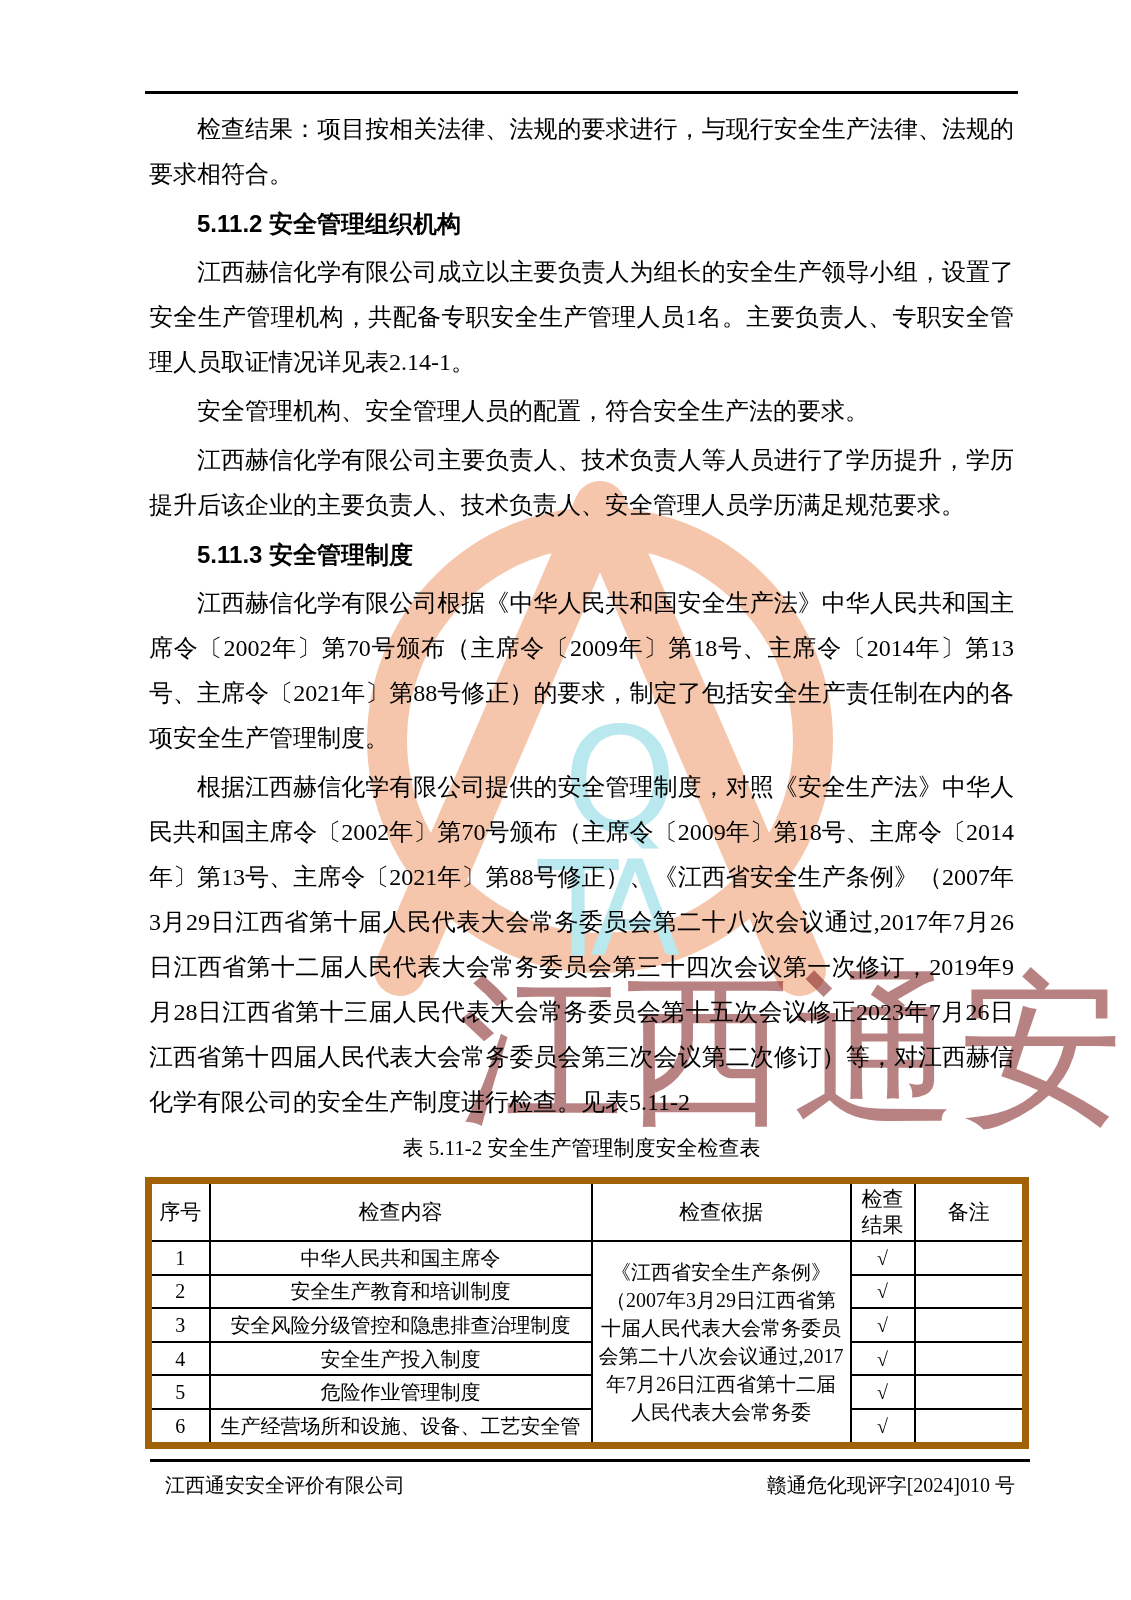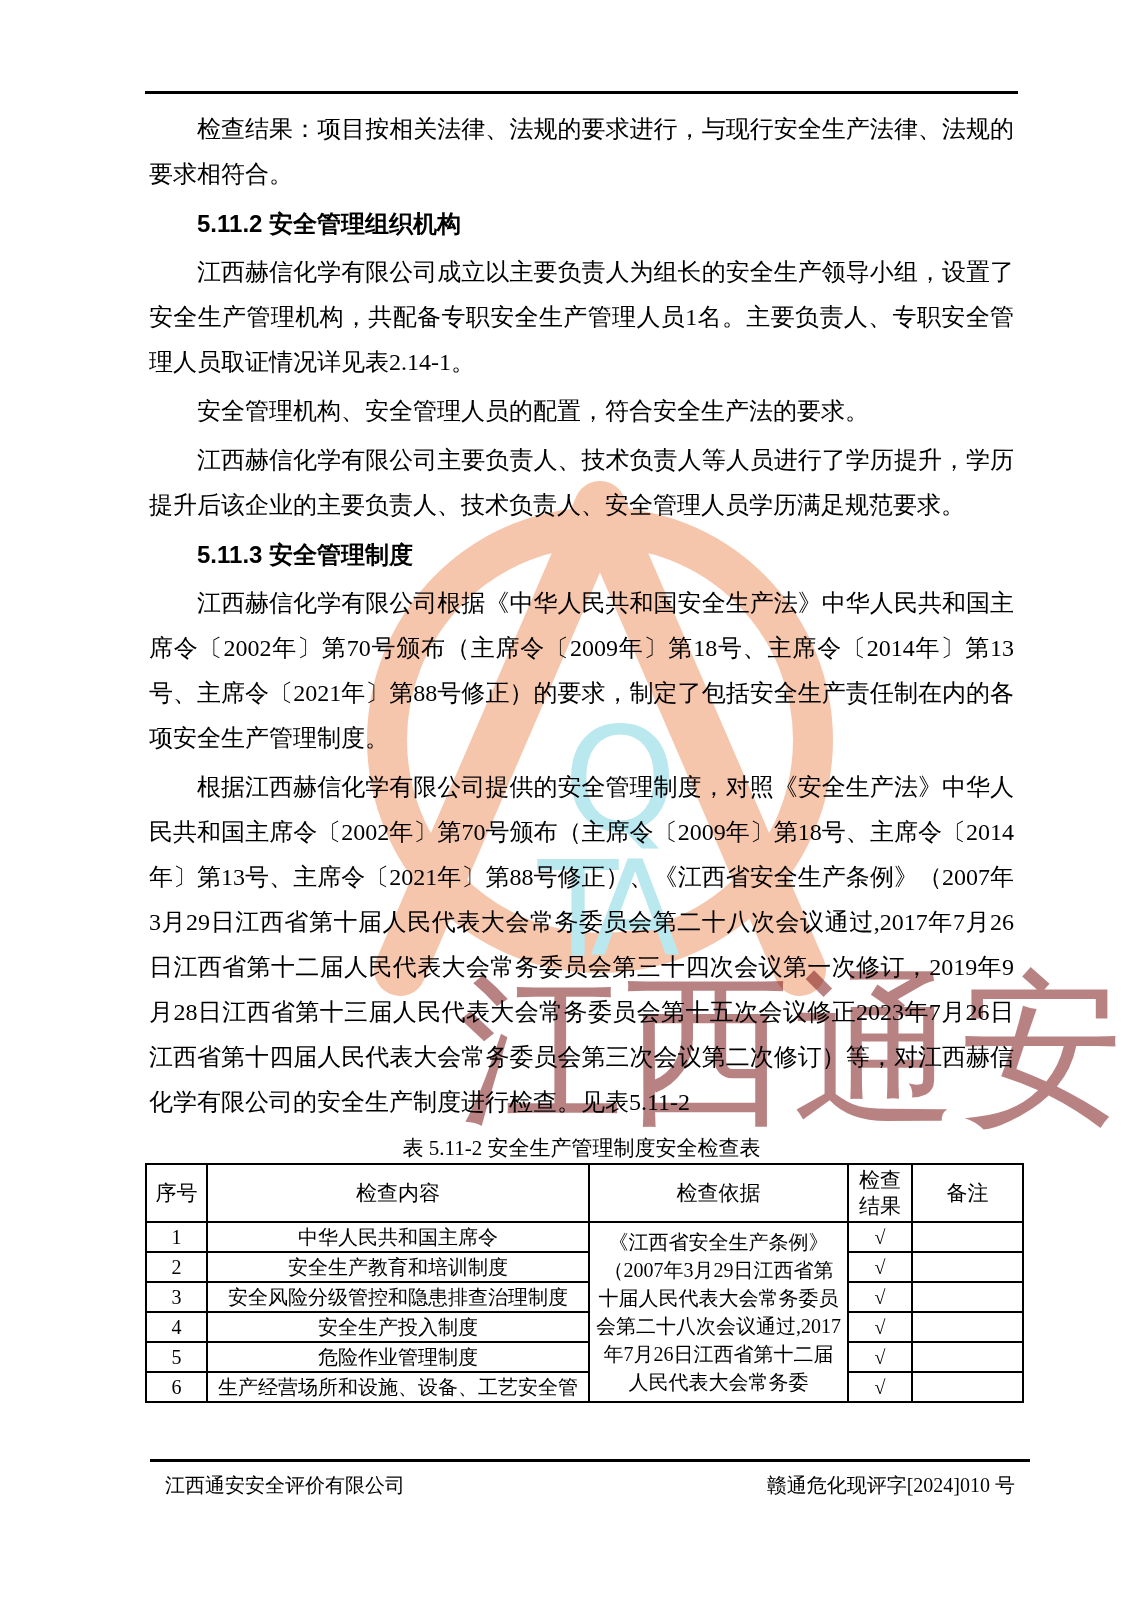--- a/index.html
+++ b/index.html
@@ -65,21 +65,22 @@
     margin-top:8px;
     text-align:center;
     font-weight:normal;
     font-size:21px;
     line-height:30px;
   }
   table.check-table {
     border-collapse:collapse;
     table-layout:fixed;
     width:877px;
-    border:2px solid #a16207;
+    margin-top:14px;
+    border:7px solid #a16207;
   }
   .check-table th, .check-table td {
     border:2px solid #000;
     padding:0 2px;
     text-align:center;
     overflow:hidden;
   }
   .check-table th {
     font-weight:normal;
     font-size:21px;
@@ -90,21 +91,21 @@
     font-size:20px;
     height:28px;
     line-height:24px;
     white-space:nowrap;
   }
   .check-table td.basis-cell {
     font-size:20px;
     line-height:28px;
     white-space:normal;
     vertical-align:middle;
-    padding:0 4px;
+    padding:16px 4px;
   }
   
   .page-number {
     position:absolute; top:1420px; left:0;
     width:100%;
     text-align:center;
     font-size:19px;
     z-index:1;
   }
   .footer-rule {

